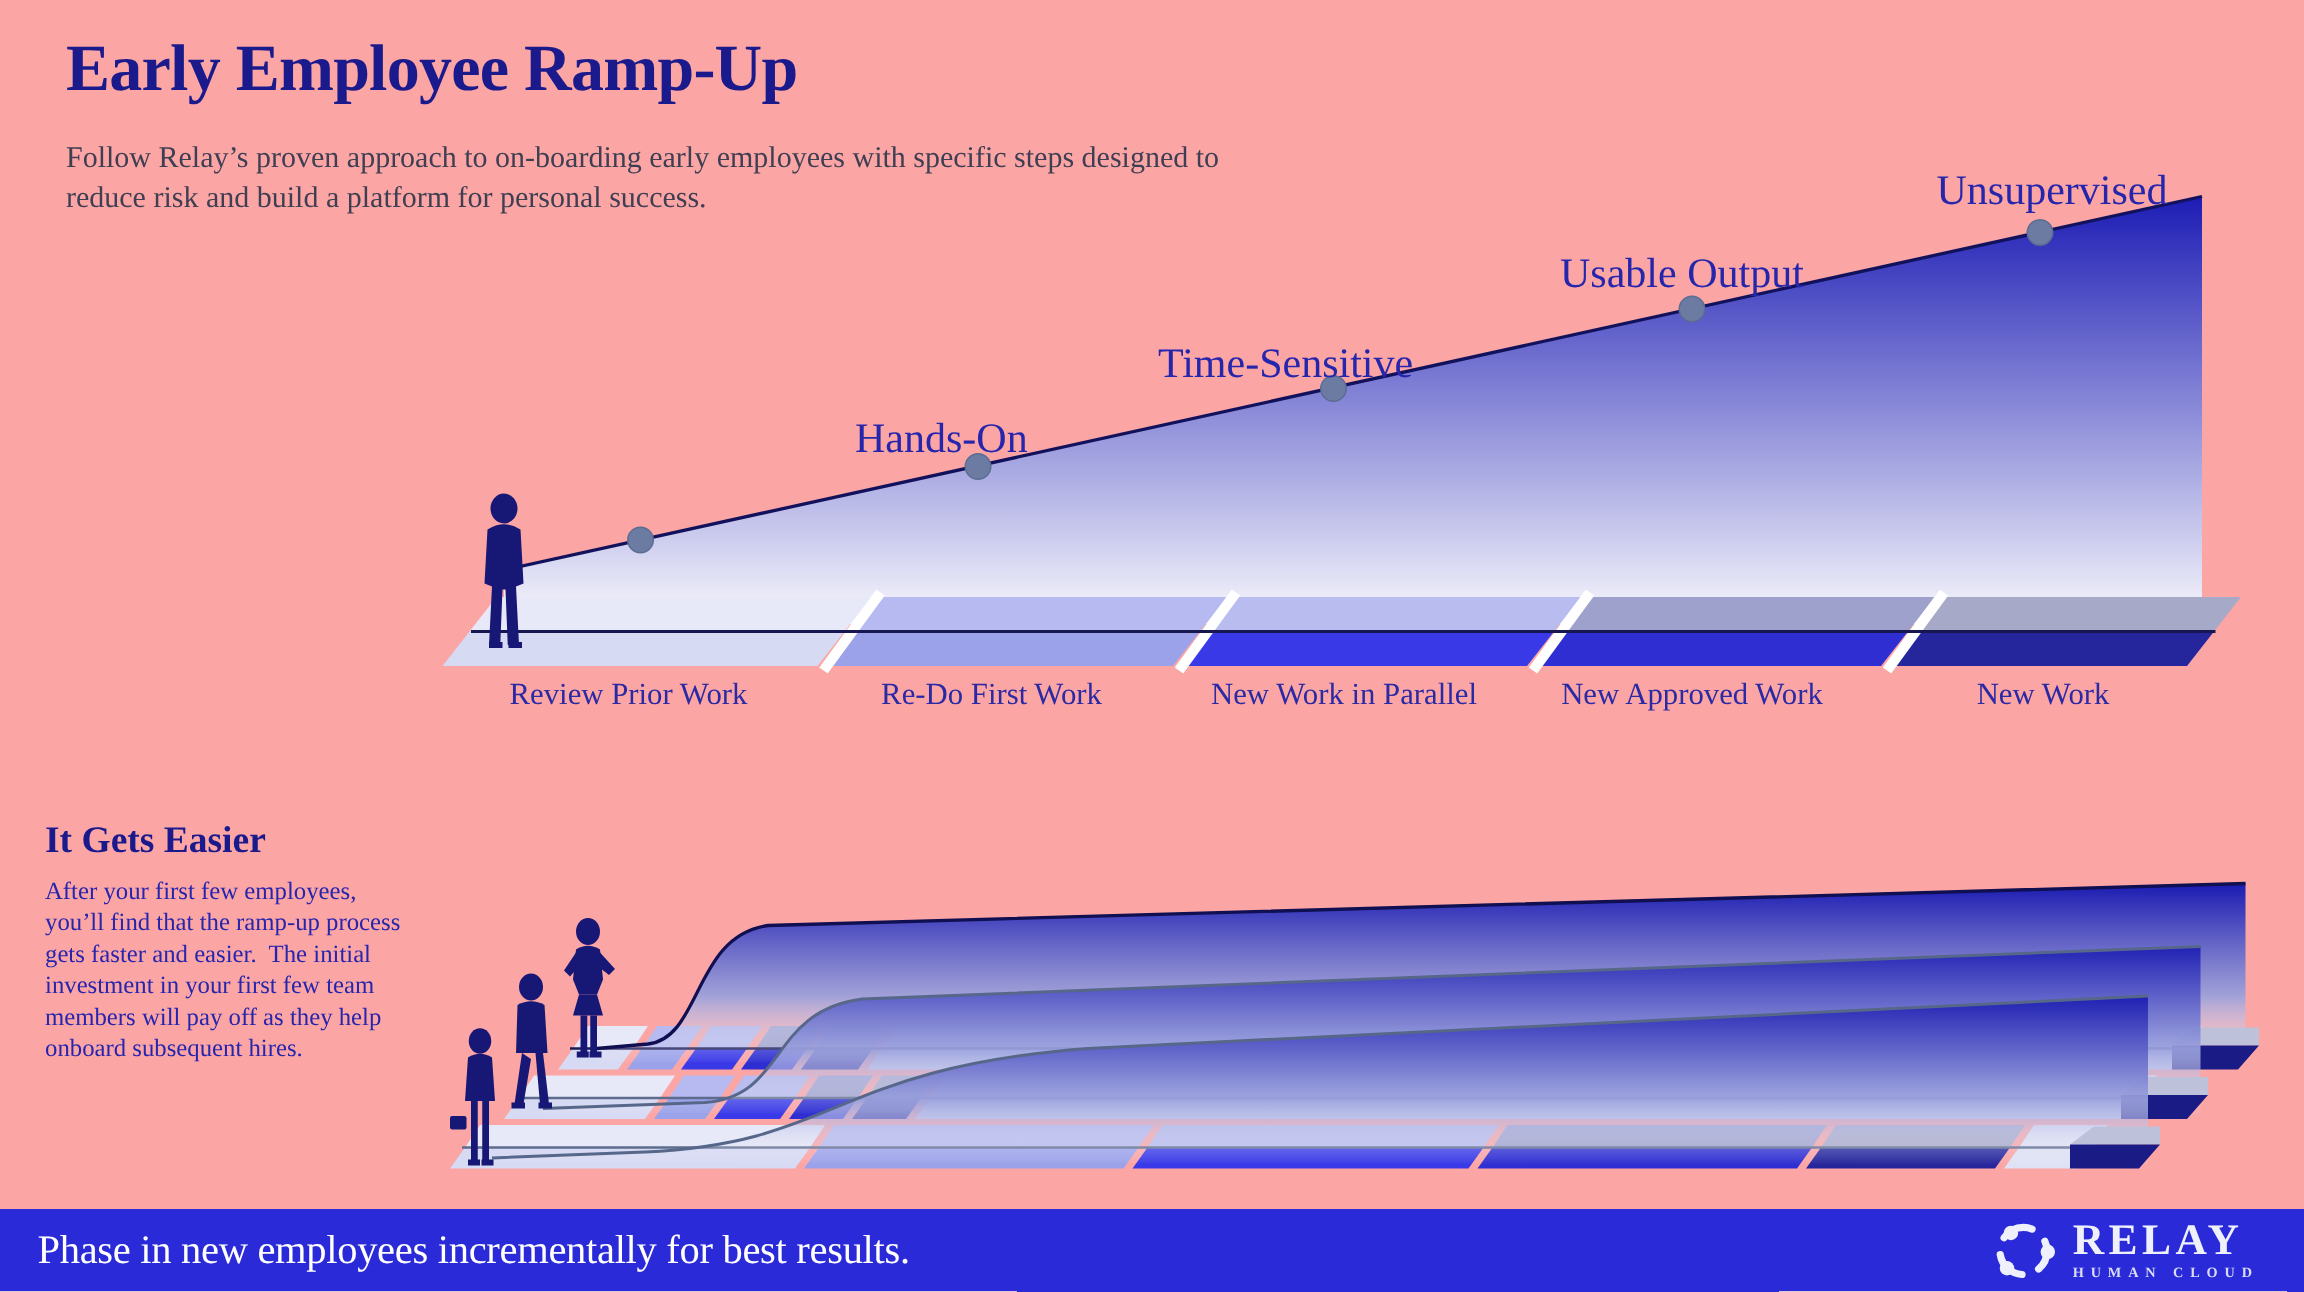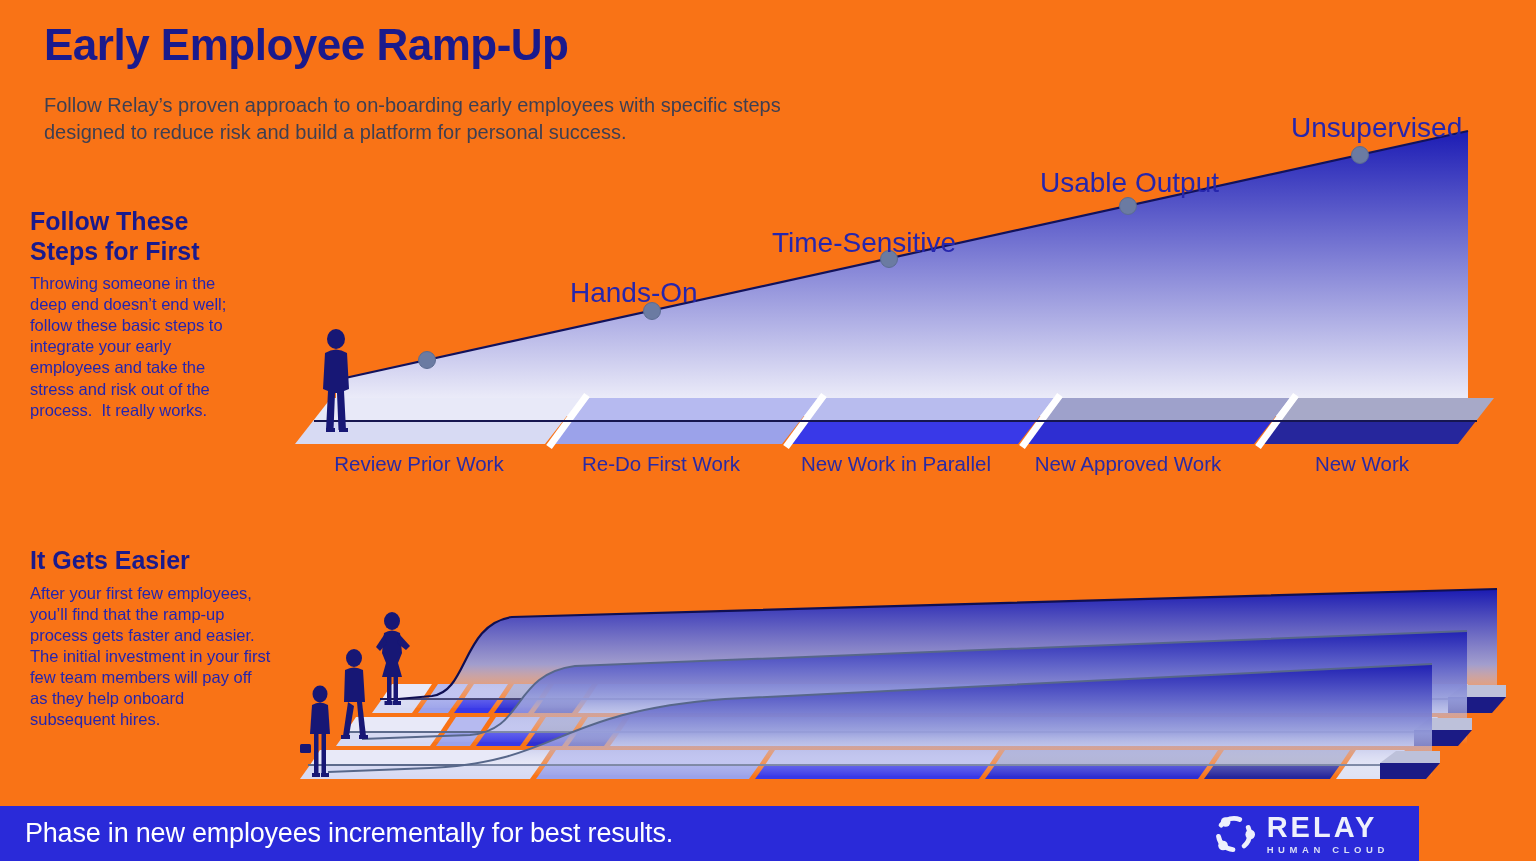--- a/index.html
+++ b/index.html
@@ -1,36 +1,36 @@
 <!DOCTYPE html>
 <html><head>
 <meta charset="utf-8">
 <style>
   html,body{margin:0;padding:0;background:#fff;}
-  .canvas{position:relative;width:1536px;height:861px;background:#f97316;overflow:hidden;
-          font-family:Liberation Sans, sans-serif;}
+  .canvas{position:relative;width:1536px;height:861px;background:#fca5a5;overflow:hidden;
+          font-family:Liberation Serif, serif;}
   .art{position:absolute;left:0;top:0;width:1536px;height:861px;}
 
   .title{position:absolute;left:44px;top:20px;margin:0;font-size:44px;font-weight:bold;
          color:#1a1a8c;letter-spacing:-0.5px;}
   .subtitle{position:absolute;left:44px;top:92px;width:800px;margin:0;font-size:20px;
             line-height:1.33;color:#3e3f52;}
 
   .sec{position:absolute;}
   .sec h2{margin:0;font-size:25px;font-weight:bold;color:#1a1a8c;line-height:1.18;}
   .sec .body{margin:7px 0 0 0;font-size:16.5px;line-height:1.28;color:#2525ae;white-space:pre-wrap;}
   .sec-follow{left:30px;top:207px;width:205px;}
   .sec-easier{left:30px;top:546px;width:242px;}
 
   .mlabel{position:absolute;font-size:28px;color:#2626ad;line-height:1.35;white-space:nowrap;}
   .mlabel.wrap{white-space:normal;width:100px;}
   .slabel{position:absolute;top:452px;font-size:20.5px;color:#2a2aa4;white-space:nowrap;
           transform:translateX(-50%);}
 
-  .footer{position:absolute;left:0;top:806px;width:1419px;height:55px;background:#2a2ad9;
+  .footer{position:absolute;left:0;top:806px;width:1536px;height:55px;background:#2a2ad9;
           display:flex;align-items:center;justify-content:space-between;}
   .footer-msg{margin:0 0 0 25px;color:#ffffff;font-size:27px;letter-spacing:-0.2px;}
   .logo{display:flex;align-items:center;margin-right:30px;gap:10px;}
   .logo-text{display:flex;flex-direction:column;line-height:1;}
   .logo-name{color:#eef0fc;font-size:29px;font-weight:bold;letter-spacing:3px;}
   .logo-tag{color:#d9def6;font-size:9.5px;font-weight:bold;letter-spacing:4.6px;margin-top:3px;}
 </style>
 </head>
 <body>
 
@@ -194,24 +194,20 @@
         <rect x="18.5" y="48" width="4.5" height="40"></rect>
       <rect x="9" y="87" width="8" height="4"></rect>
         <rect x="18" y="87" width="8" height="4"></rect>
       <rect x="-3" y="58" width="11" height="9" rx="1.5"></rect>
     </g>
   </svg>
 
   <h1 class="title">Early Employee Ramp-Up</h1>
   <p class="subtitle">Follow Relay’s proven approach to on-boarding early employees with specific steps designed to reduce risk and build a platform for personal success.</p>
 
-  <div class="sec sec-follow">
-    <h2>Follow These Steps for First</h2>
-    <p class="body">Throwing someone in the deep end doesn’t end well; follow these basic steps to integrate your early employees and take the stress and risk out of the process.  It really works.</p>
-  </div>
   <div class="sec sec-easier">
     <h2>It Gets Easier</h2>
     <p class="body">After your first few employees, you’ll find that the ramp-up process gets faster and easier.  The initial investment in your first few team members will pay off as they help onboard subsequent hires.</p>
   </div>
 
   <div class="mlabel" style="left:570px;top:274px;">Hands-On</div>
   <div class="mlabel" style="left:772px;top:224px;">Time-Sensitive</div>
   <div class="mlabel" style="left:1040px;top:164px;">Usable Output</div>
   <div class="mlabel" style="left:1291px;top:109px;">Unsupervised</div>
 

